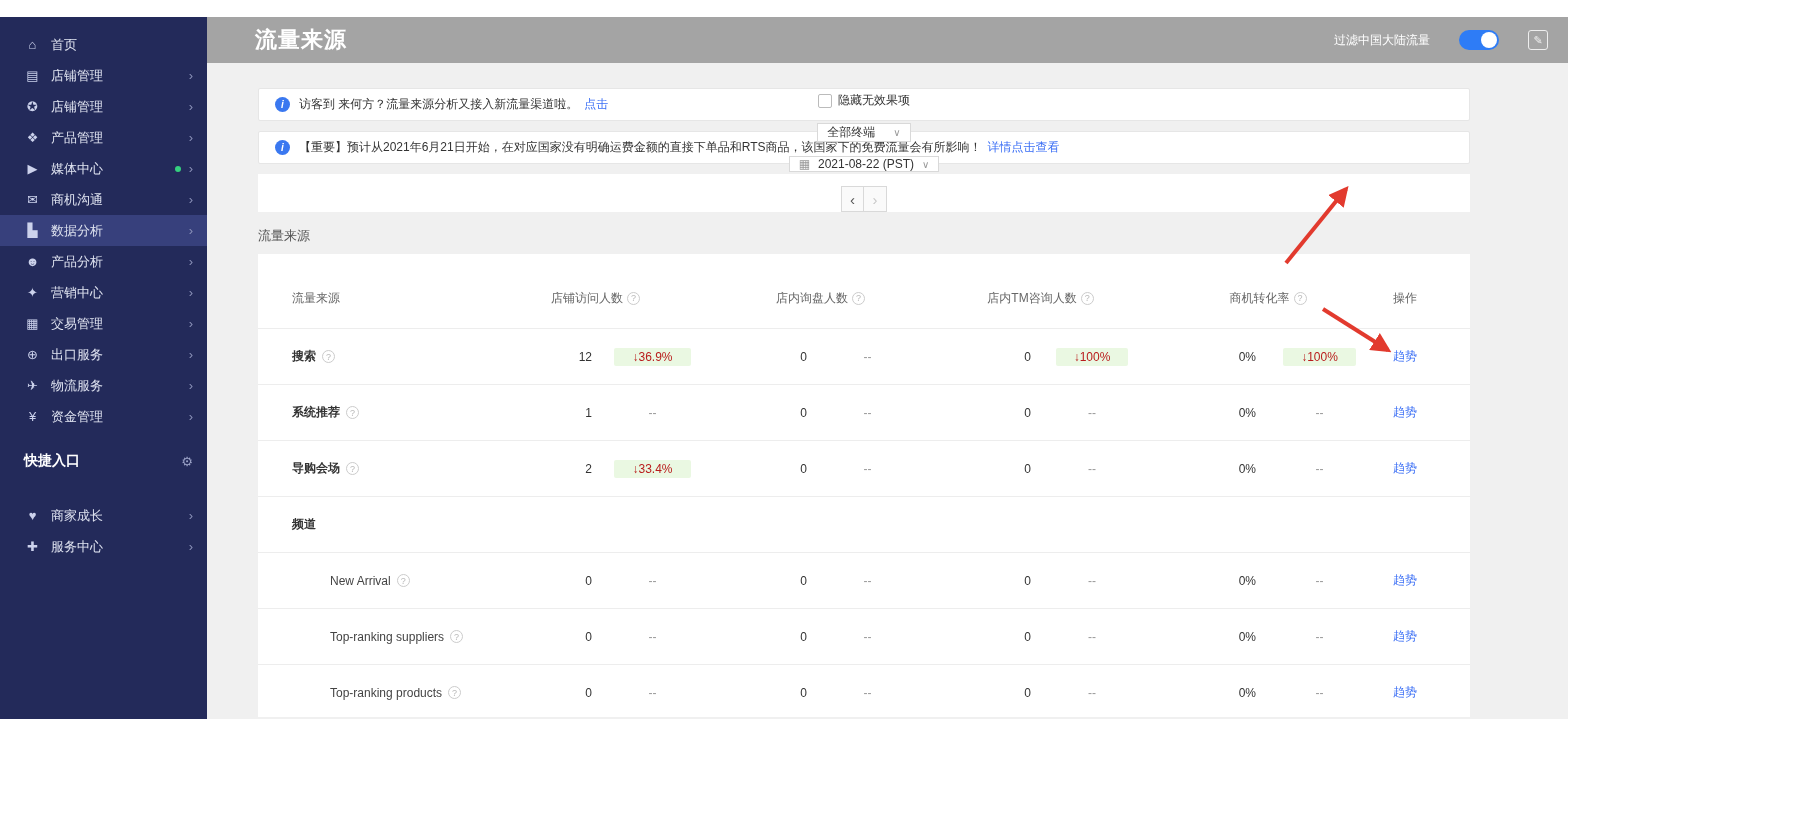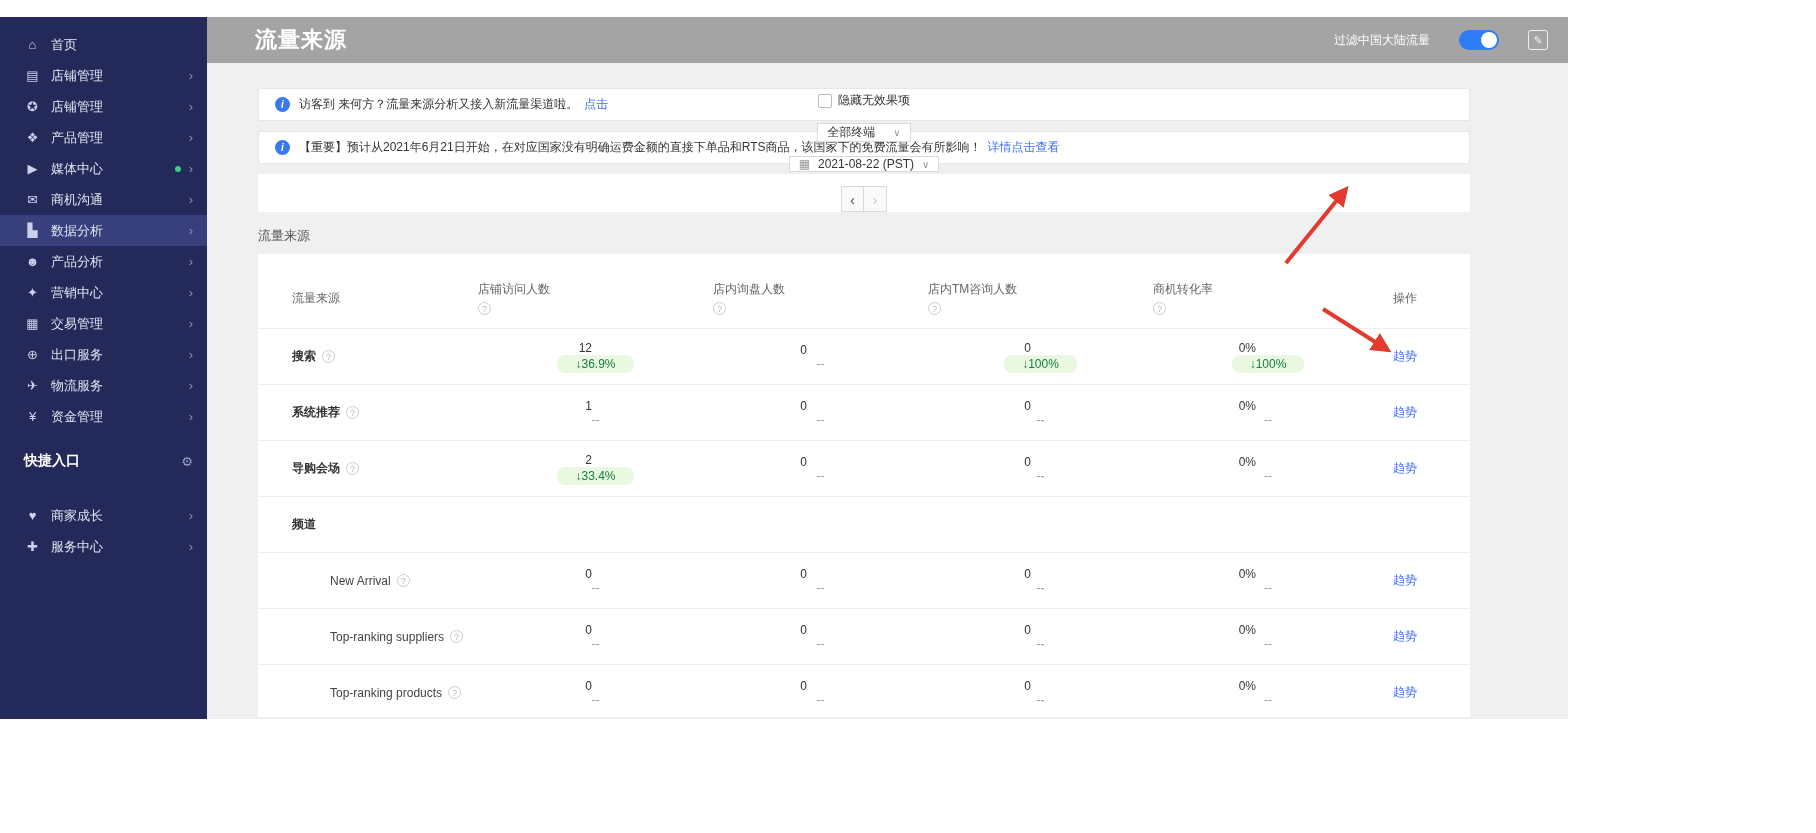--- a/index.html
+++ b/index.html
@@ -60,26 +60,26 @@
   .section-label{font-size:13px;color:#555;margin:15px 0 9px 0;}
 
   
   .table-card{background:#fff;height:463px;overflow:hidden;}
   .thead{display:flex;align-items:center;height:74px;padding-top:14px;box-sizing:border-box;
     font-size:12px;color:#666;}
   .trow{display:flex;align-items:center;height:55px;border-top:1px solid #ededed;font-size:12px;color:#333;}
   .col-name{flex:0 0 220px;padding-left:34px;box-sizing:border-box;display:flex;align-items:center;gap:6px;font-weight:bold;}
   .thead .col-name{font-weight:normal;}
   .trow.sub .col-name{padding-left:72px;font-weight:normal;color:#444;}
-  .col-g{display:flex;flex-direction:column;}
+  .col-g{display:flex;align-items:center;}
   .g1{flex:0 0 235px;}.g2{flex:0 0 215px;}.g3{flex:0 0 225px;}.g4{flex:0 0 230px;}
   .g1 .val{width:114px;}.g2 .val{width:94px;}.g3 .val{width:103px;}.g4 .val{width:103px;}
   .val{text-align:right;}
   .trend{flex:1;text-align:center;}
-  .chip{display:inline-block;background:#eaf8e2;color:#15803d;padding:2px 18px;border-radius:8px;}
+  .chip{display:inline-block;background:#eaf8e2;color:#b91c1c;padding:2px 18px;border-radius:2px;}
   .dash{color:#999;}
   .col-action{flex:1;padding-left:10px;}
   .col-action a, .thead .col-action{font-size:12px;}
   .col-action a{color:#3a6ef5;text-decoration:none;}
   .thead .col-g{justify-content:center;gap:4px;}
   .q{display:inline-flex;width:13px;height:13px;min-width:13px;border-radius:50%;border:1px solid #ccc;
     color:#b8b8b8;font-size:9px;align-items:center;justify-content:center;font-weight:normal;box-sizing:border-box;cursor:pointer;}
 
   .annot{position:absolute;left:0;top:0;pointer-events:none;z-index:10;}
 </style>

